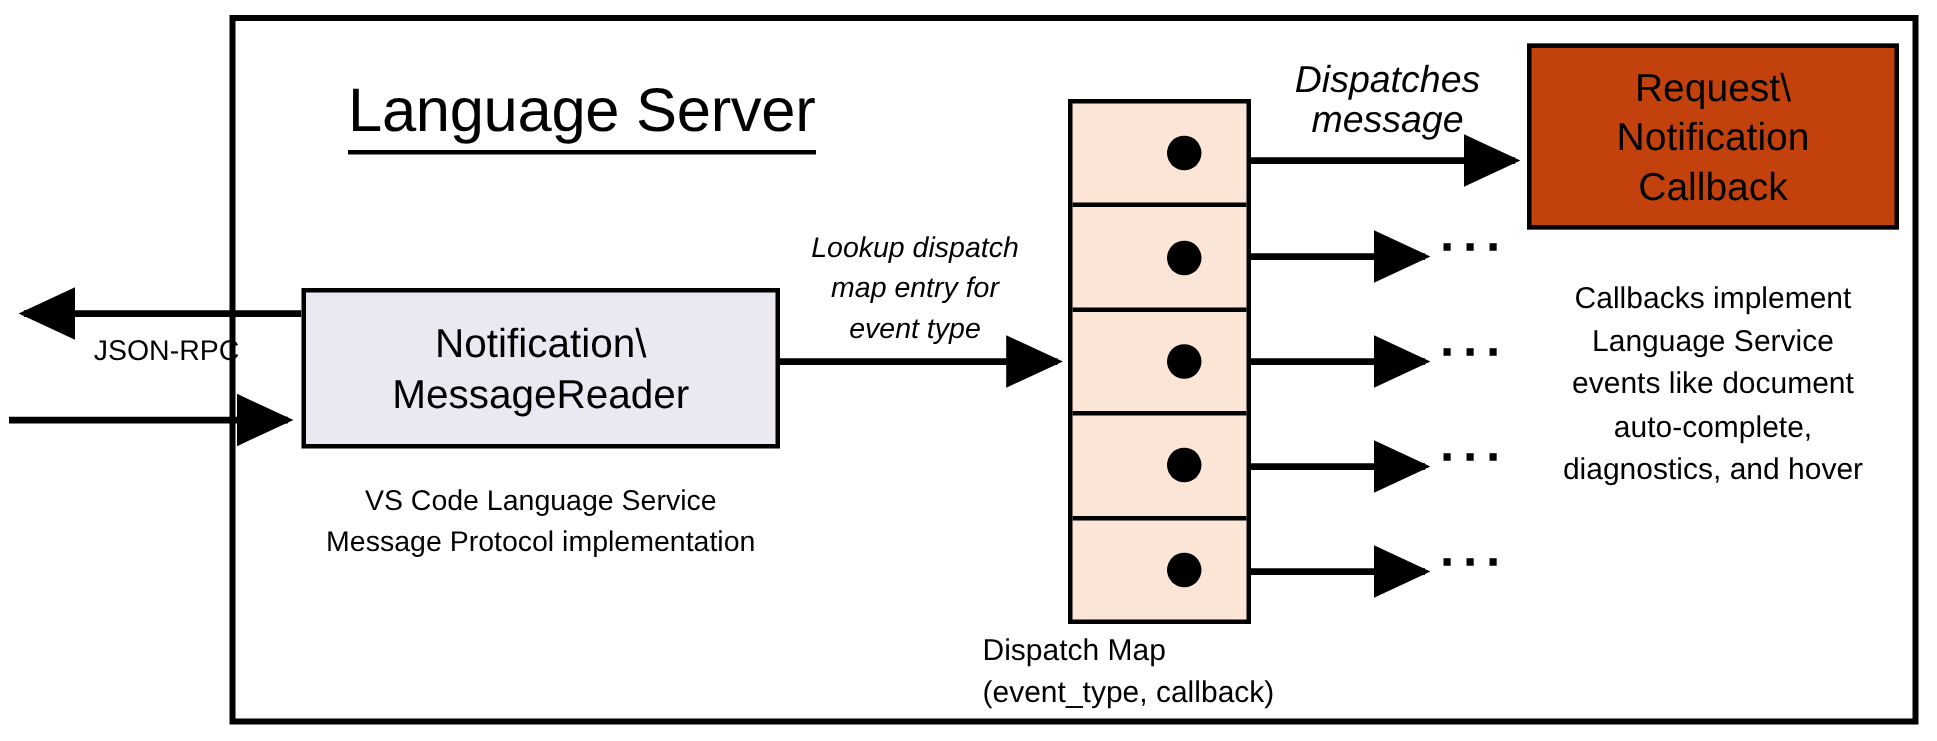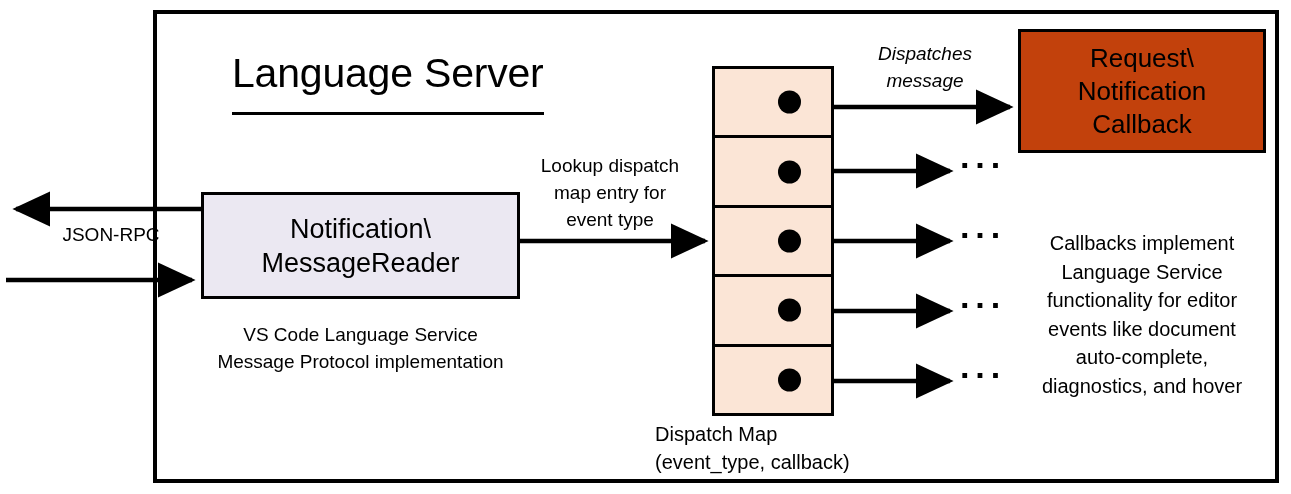--- a/index.html
+++ b/index.html
@@ -30,21 +30,21 @@
 
   
   #page-title {
     left: 232px;
     top: 50px;
     font-size: 41px;
     line-height: 46px;
     letter-spacing: -0.2px;
     white-space: nowrap;
     border-bottom: 3px solid #000;
-    padding-bottom: 16px;
+    padding-bottom: 4px;
   }
 
   
   #reader-writer-box {
     left: 201px;
     top: 192px;
     width: 319px;
     height: 107px;
     background: #EBE8F2;
     border: 3px solid #000;
@@ -75,32 +75,33 @@
     font-size: 19px;
     line-height: 26px;
   }
 
   
   #lookup-label {
     left: 520px;
     top: 152px;
     width: 180px;
     text-align: center;
+    font-style: italic;
     font-size: 19px;
     line-height: 27px;
   }
 
   
   #dispatches-label {
     left: 836px;
     top: 40px;
     width: 178px;
     text-align: center;
     font-style: italic;
-    font-size: 19px;
+    font-size: 25px;
     line-height: 27px;
   }
 
   
   #dispatch-map {
     left: 712px;
     top: 66px;
     width: 122px;
     height: 350px;
     border: 3px solid #000;
@@ -152,21 +153,20 @@
     line-height: 33px;
     text-align: center;
   }
   #callback-caption {
     left: 1008px;
     top: 185px;
     width: 268px;
     text-align: center;
     font-size: 20px;
     line-height: 28.5px;
-    margin-top: 44px;
   }
 
   
   #arrow-layer {
     left: 0; top: 0;
     width: 1291px;
     height: 494px;
     pointer-events: none;
   }
 
@@ -274,19 +274,18 @@
   <div class="abs ellipsis" style="left:960px; top:370px;">···</div>
 
   <div class="abs" id="callback-box">
     <div>Request\</div>
     <div>Notification</div>
     <div>Callback</div>
   </div>
   <div class="abs" id="callback-caption">
     <div>Callbacks implement</div>
     <div>Language Service</div>
-    <div>functionality for editor</div>
     <div>events like document</div>
     <div>auto-complete,</div>
     <div>diagnostics, and hover</div>
   </div>
 
 </div>
 
 </body></html>

